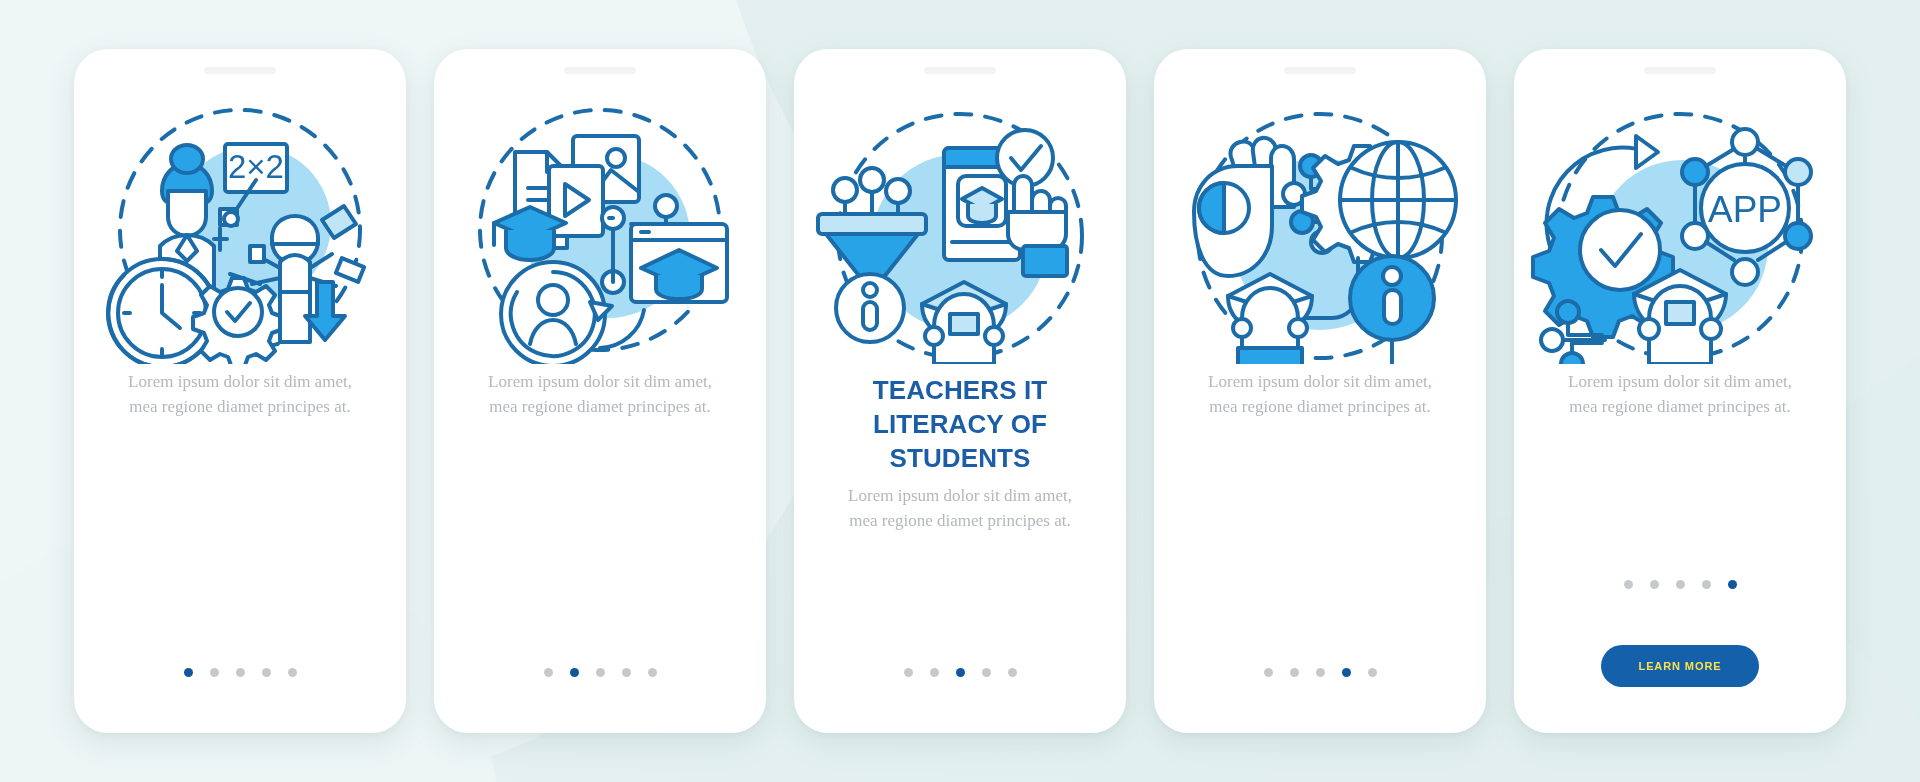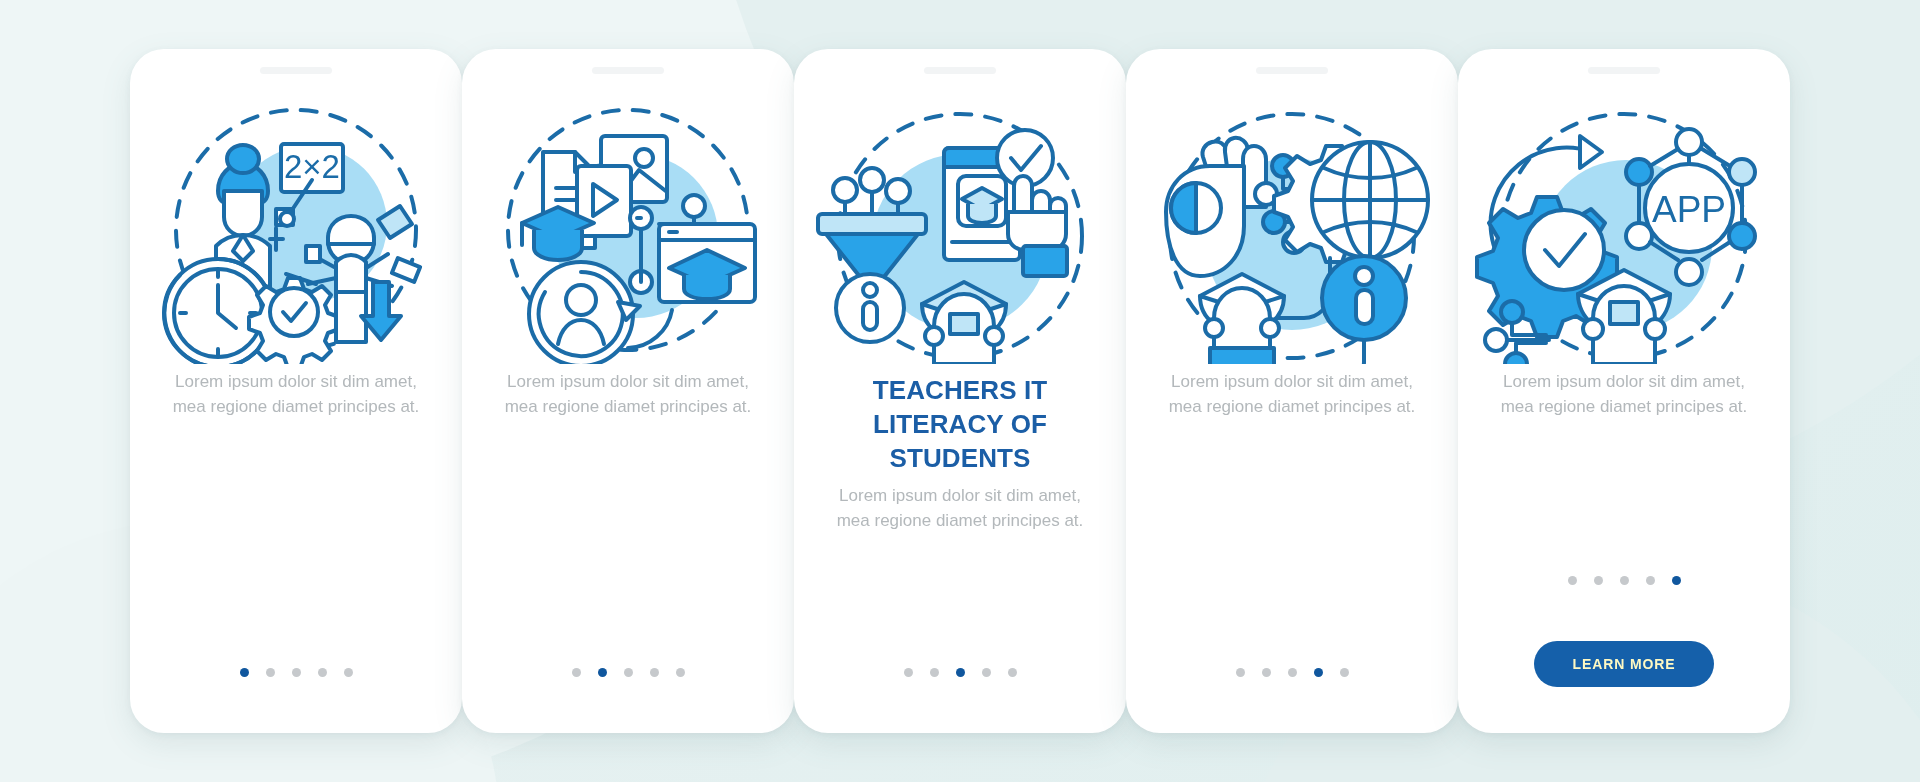--- a/index.html
+++ b/index.html
@@ -34,20 +34,21 @@
   .bg-blob-4{
     position:absolute; left:-120px; top:520px;
     width:620px; height:620px; border-radius:50%;
     background:#edf5f5;
   }
 
   
   .stage{
     position:absolute; inset:0;
     display:flex; align-items:center; justify-content:center;
+    gap:28px;
   }
   .phone{
     width:332px; height:684px;
     background:#ffffff;
     border-radius:34px;
     box-shadow:0 10px 30px rgba(86,120,125,.13), 0 2px 6px rgba(86,120,125,.07);
     position:relative;
     display:flex; flex-direction:column;
     align-items:center;
     padding-top:18px;
@@ -79,41 +80,42 @@
   }
   .title.two-line{ align-items:center; min-height:104px; }
 
   .desc{
     color:#b3b8bb;
     font-size:17px;
     line-height:1.45;
     text-align:center;
     padding:0 38px;
     margin-top:6px;
+    font-family:Liberation Serif, serif;
   }
 
   .spacer{ flex:1 1 auto; }
 
   .dots{
     display:flex; gap:17px;
     margin-bottom:56px;
     align-items:center;
   }
   .dot{
     width:9px; height:9px; border-radius:50%;
     background:#c6c9cc;
   }
   .dot.active{ background:#10579e; }
 
   .cta{
     border:none;
     background:#1560aa;
-    color:#fef9c3;
+    color:#fde047;
     font-family:"Liberation Sans", sans-serif;
-    font-size:14px;
+    font-size:11px;
     font-weight:bold;
     letter-spacing:.9px;
     padding:15px 38px;
     border-radius:24px;
     margin-bottom:46px;
     cursor:pointer;
   }
 
   
   .st-line{ fill:none; stroke:#1b6ca8; stroke-width:4; stroke-linecap:round; stroke-linejoin:round; }

